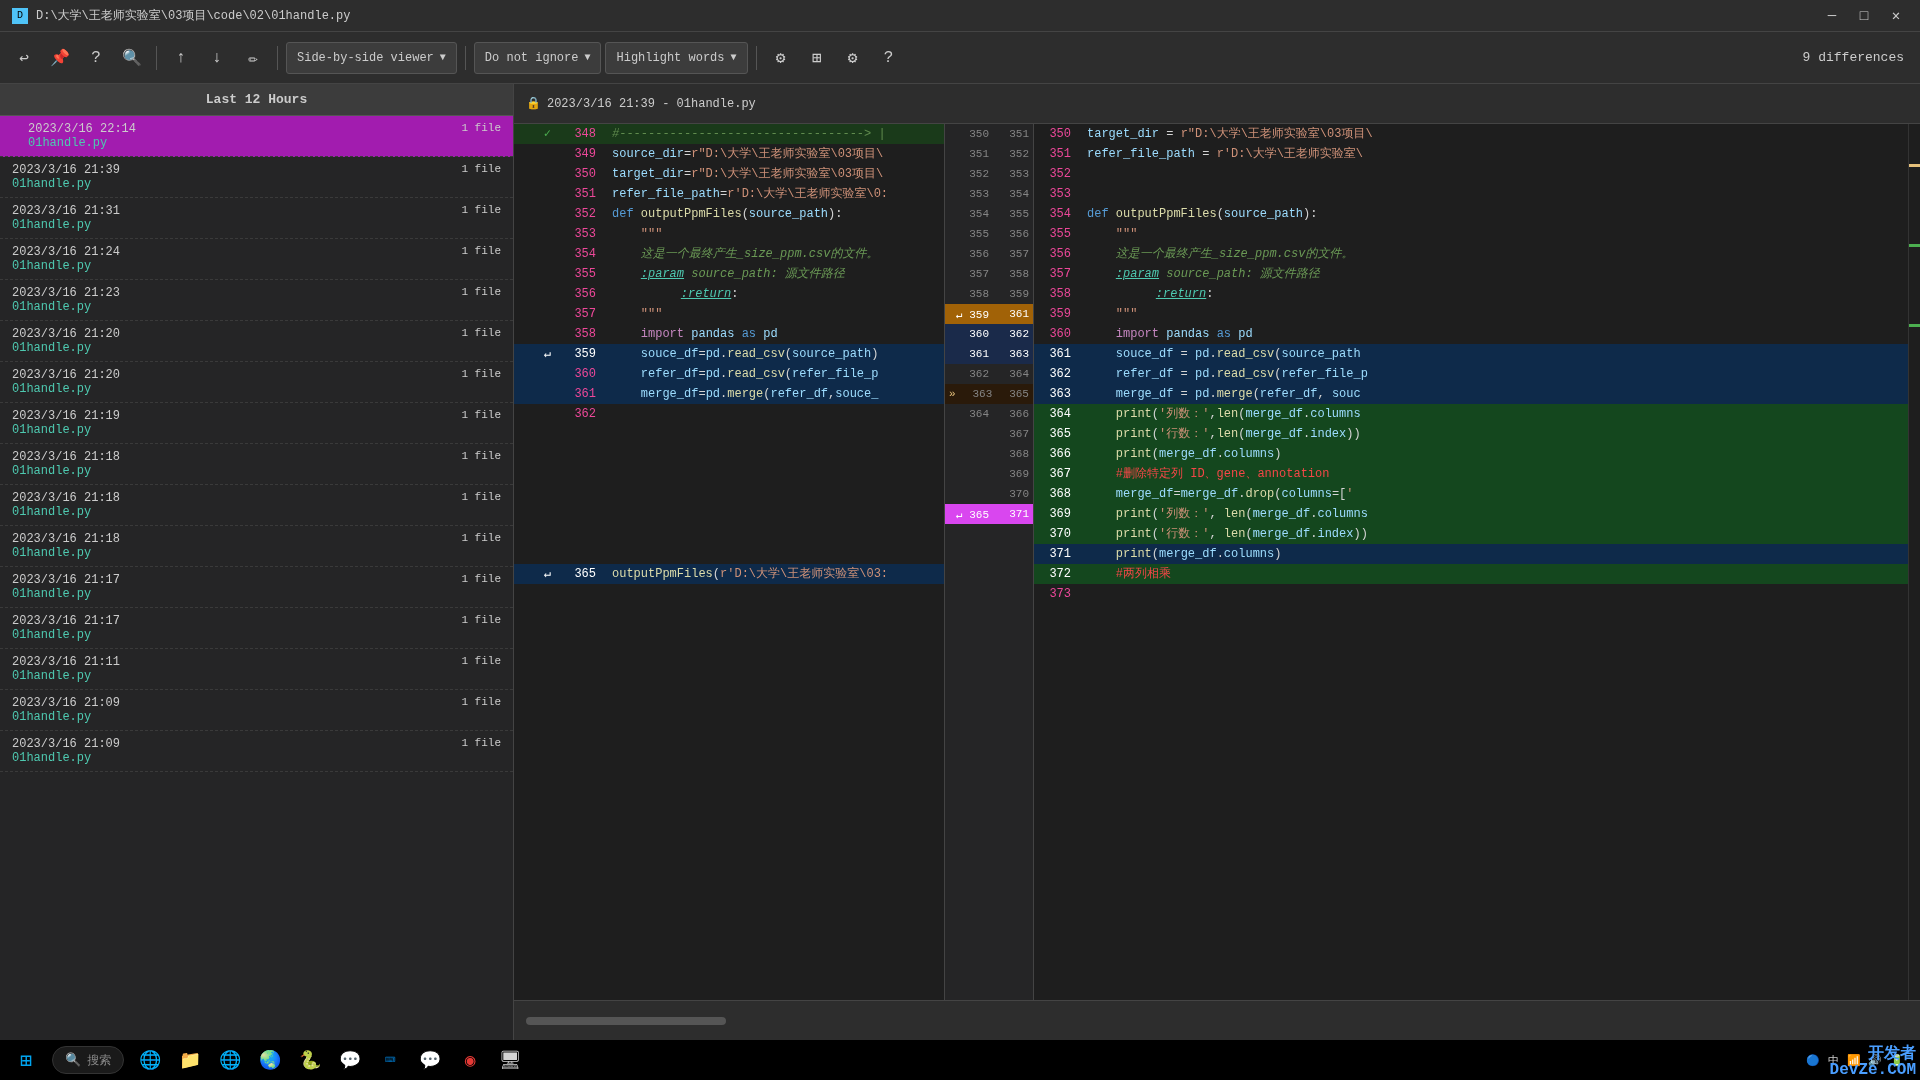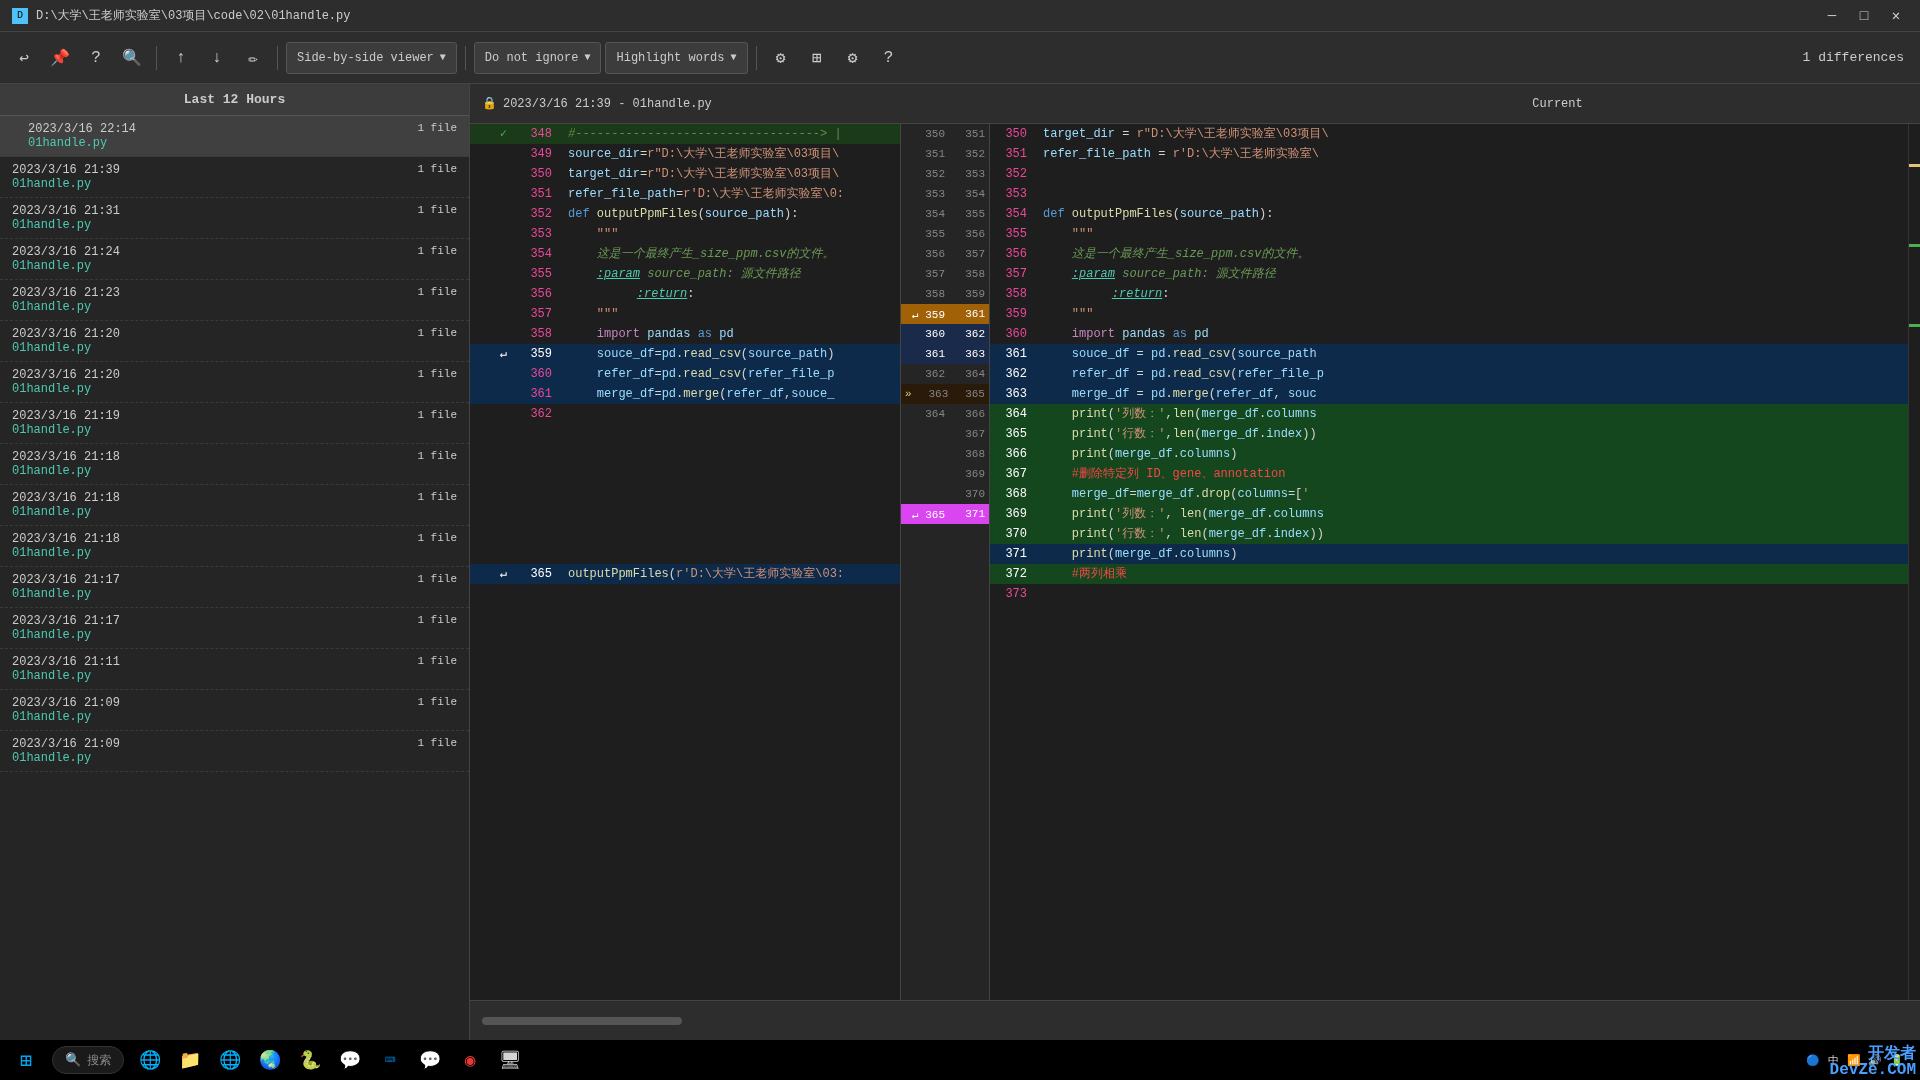--- a/index.html
+++ b/index.html
@@ -88,21 +88,21 @@
     }
 
     
     .main-layout {
       display: flex;
       height: calc(1080px - 32px - 52px - 40px);
     }
 
     
     .sidebar {
-      width: 470px;
+      width: 514px;
       background: #252526;
       border-right: 1px solid #444;
       display: flex;
       flex-direction: column;
       overflow: hidden;
     }
     .sidebar-header {
       background: #3c3c3c;
       padding: 8px 12px;
       font-size: 13px;
@@ -116,21 +116,21 @@
       flex: 1;
     }
     .sidebar-item {
       padding: 6px 12px;
       border-bottom: 1px dashed #3a3a3a;
       cursor: pointer;
       display: flex;
       justify-content: space-between;
       align-items: flex-start;
     }
-    .sidebar-item.active { background: #404040; padding-left: 28px; }
+    .sidebar-item.active { background: #a21caf; padding-left: 28px; }
     .sidebar-item-info { display: flex; flex-direction: column; }
     .sidebar-item-date { color: #ccc; font-size: 12px; }
     .sidebar-item-filename { color: #4ec9b0; font-size: 12px; }
     .sidebar-item-count { color: #ccc; font-size: 11px; white-space: nowrap; }
 
     
     .diff-panel {
       flex: 1;
       display: flex;
       flex-direction: column;
@@ -372,21 +372,21 @@
     <span>Highlight words</span>
     <span class="dropdown-arrow">▼</span>
   </div>
 
   <div class="toolbar-sep"></div>
   <div class="toolbar-btn">⚙</div>
   <div class="toolbar-btn">⊞</div>
   <div class="toolbar-btn">⚙</div>
   <div class="toolbar-btn">?</div>
 
-  <div class="diff-count">1 differences</div>
+  <div class="diff-count">9 differences</div>
 </div>
 
 <div class="main-layout">
 
   <div class="sidebar">
     <div class="sidebar-header">Last 12 Hours</div>
     <div class="sidebar-list">
 
       <div class="sidebar-item active">
         <div class="sidebar-item-info">
@@ -519,21 +519,20 @@
     </div>
   </div>
 
   <div class="diff-panel">
 
     <div class="panel-header">
       <div class="panel-header-left">
         <span class="lock-icon">🔒</span>
         <span>2023/3/16 21:39 - 01handle.py</span>
       </div>
-      <div class="panel-header-right">Current</div>
     </div>
 
     <div class="code-panels">
 
       <div class="code-panel left" style="width: 430px; flex: none;">
 
         <div class="code-line" style="background:#1a3a1a;">
           <span class="line-num" style="color:#4caf50;">✓</span>
           <span class="line-num">348</span>
           <span class="line-content"><span class="comment">#----------------------------------&gt; |</span></span>

